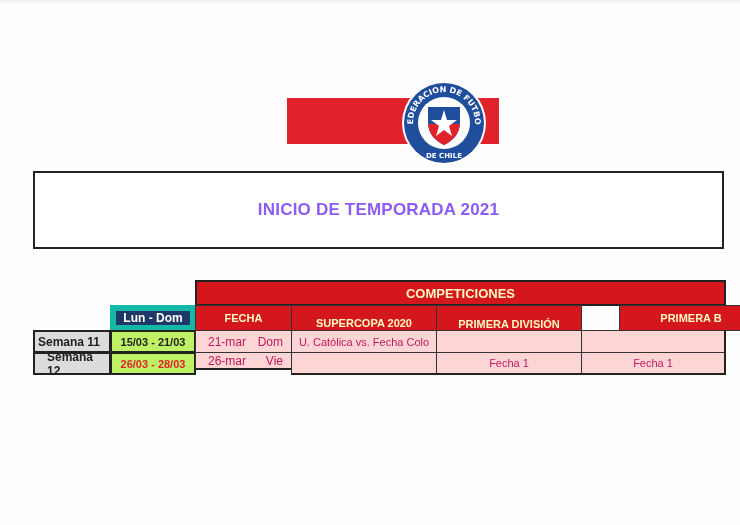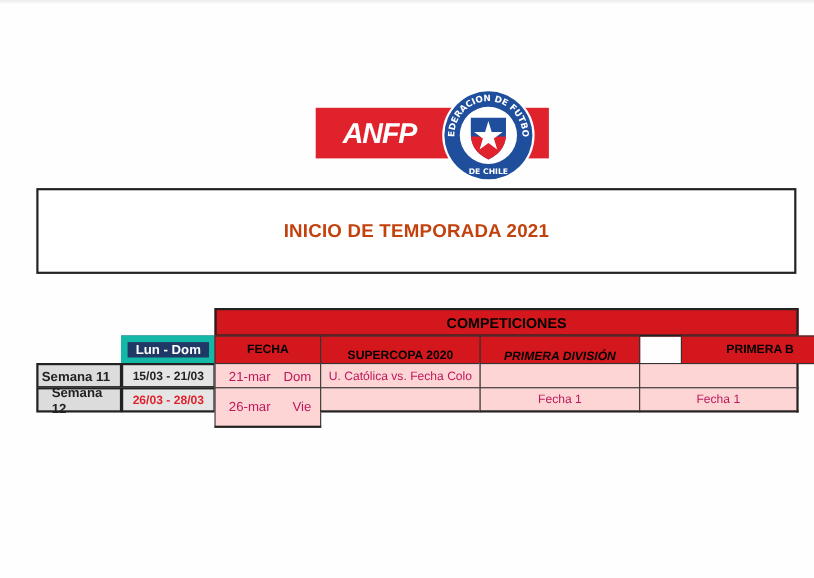--- a/index.html
+++ b/index.html
@@ -3,38 +3,37 @@
 <meta charset="utf-8">
 <style>
   html, body { margin:0; padding:0; }
   body { width:740px; height:525px; background:#fefefe; position:relative; overflow:hidden; font-family:"Liberation Sans", sans-serif; }
   .topshade { position:absolute; left:0; top:0; width:740px; height:4px; background:linear-gradient(#ececec,#fefefe); }
   .logo { position:absolute; left:287px; top:80px; width:212px; height:85px; }
   .logo .bar { position:absolute; left:0; top:18px; width:212px; height:46px; background:#e0222d; }
   .logo .anfp { position:absolute; left:8px; top:26px; width:100px; height:30px; color:#fff; font-weight:bold; font-size:26px; font-style:italic; letter-spacing:-1px; line-height:30px; text-align:center; }
   .logo .badge { position:absolute; left:114px; top:0px; width:86px; height:86px; }
   .titlebox { position:absolute; left:33px; top:171px; width:691px; height:78px; border:2px solid #222; background:#fff; box-sizing:border-box; display:flex; align-items:center; justify-content:center; }
-  .titlebox span { font-weight:bold; font-size:17px; color:#c2410c; letter-spacing:0.2px; }
+  .titlebox span { font-weight:bold; font-size:17px; color:#8b5cf6; letter-spacing:0.2px; }
   .cell { position:absolute; box-sizing:border-box; display:flex; align-items:center; justify-content:center; font-size:11px; border:1px solid #333; }
-  .red { background:#d4171d; color:#000000; font-weight:bold; }
+  .red { background:#d4171d; color:#fef9c3; font-weight:bold; }
   .navy { background:#1f3866; color:#fff; font-weight:bold; }
   .pink { background:#fcd5d4; color:#be185d; }
   .grey { background:#dcdcdc; color:#222; font-weight:bold; justify-content:flex-start; padding-left:3px; border:2px solid #222; }
-  .white { background:#e5e5e5; color:#222; font-weight:bold; border:2px solid #222; }
+  .white { background:#bef264; color:#222; font-weight:bold; border:2px solid #222; }
   .redtext { color:#e0222d; }
   .split { justify-content:space-between; padding:0 8px 0 12px; }
 </style>
 </head>
 <body>
 
 <div class="topshade"></div>
 
 <div class="logo">
   <div class="bar"></div>
-  <div class="anfp">ANFP</div>
   <svg class="badge" viewBox="0 0 86 86">
     <circle cx="43" cy="43" r="42" fill="#fff"></circle>
     <circle cx="43" cy="43" r="40" fill="#1f4e9c"></circle>
     <circle cx="43" cy="43" r="26" fill="#fff"></circle>
     <defs>
       <path id="arcTop" d="M 12 43 A 31 31 0 0 1 74 43"></path>
       <path id="arcBot" d="M 20 50 A 24 24 0 0 0 66 50"></path>
     </defs>
     <text font-family="DejaVu Sans, sans-serif" font-size="8" font-weight="bold" fill="#fff"><textPath href="#arcTop" startOffset="50%" text-anchor="middle">FEDERACION DE FUTBOL</textPath></text>
     <path d="M27 27 h32 v14 c0 14 -8 20 -16 24 c-8 -4 -16 -10 -16 -24 z" fill="#1f4e9c"></path>
@@ -47,35 +46,35 @@
 <div class="titlebox">
   <span>INICIO DE TEMPORADA 2021</span>
 </div>
 
 <div>
   <div class="cell red" style="left:195px;top:280px;width:531px;height:26px;font-size:13px;border:2px solid #222;">COMPETICIONES</div>
 
   <div class="cell navy" style="left:110px;top:305px;width:86px;height:26px;font-size:12px;border:6px solid #14b8a6;">Lun - Dom</div>
   <div class="cell red" style="left:195px;top:305px;width:97px;height:26px;">FECHA</div>
   <div class="cell red" style="left:291px;top:305px;width:146px;height:36px;">SUPERCOPA 2020</div>
-  <div class="cell red" style="left:436px;top:305px;width:146px;height:38px;font-style:italic;">PRIMERA DIVISIÓN</div>
+  <div class="cell red" style="left:436px;top:305px;width:146px;height:38px;">PRIMERA DIVISIÓN</div>
   <div class="cell red" style="left:581px;top:305px;width:145px;height:26px;border-right:2px solid #222;margin-left:38px;">PRIMERA B</div>
 
   <div class="cell grey" style="left:33px;top:330px;width:78px;height:23px;font-size:12px;">Semana 11</div>
   <div class="cell white" style="left:110px;top:330px;width:86px;height:23px;">15/03 - 21/03</div>
   <div class="cell pink split" style="left:195px;top:330px;width:97px;height:23px;font-size:12px;">
     <span>21-mar</span>
     <span>Dom</span>
   </div>
   <div class="cell pink" style="left:291px;top:330px;width:146px;height:23px;">U. Católica vs. Fecha Colo</div>
   <div class="cell pink" style="left:436px;top:330px;width:146px;height:23px;"></div>
   <div class="cell pink" style="left:581px;top:330px;width:145px;height:23px;border-right:2px solid #222;"></div>
 
   <div class="cell grey" style="left:33px;top:352px;width:78px;height:23px;font-size:12px;padding-left:12px;">Semana 12</div>
   <div class="cell white redtext" style="left:110px;top:352px;width:86px;height:23px;">26/03 - 28/03</div>
-  <div class="cell pink split" style="left:195px;top:352px;width:97px;height:37px;font-size:12px;border-bottom:2px solid #222;">
+  <div class="cell pink split" style="left:195px;top:352px;width:97px;height:18px;font-size:12px;border-bottom:2px solid #222;">
     <span>26-mar</span>
     <span>Vie</span>
   </div>
   <div class="cell pink" style="left:291px;top:352px;width:146px;height:23px;border-bottom:2px solid #222;"></div>
   <div class="cell pink" style="left:436px;top:352px;width:146px;height:23px;border-bottom:2px solid #222;">Fecha 1</div>
   <div class="cell pink" style="left:581px;top:352px;width:145px;height:23px;border-right:2px solid #222;border-bottom:2px solid #222;">Fecha 1</div>
 </div>
 
 </body></html>

